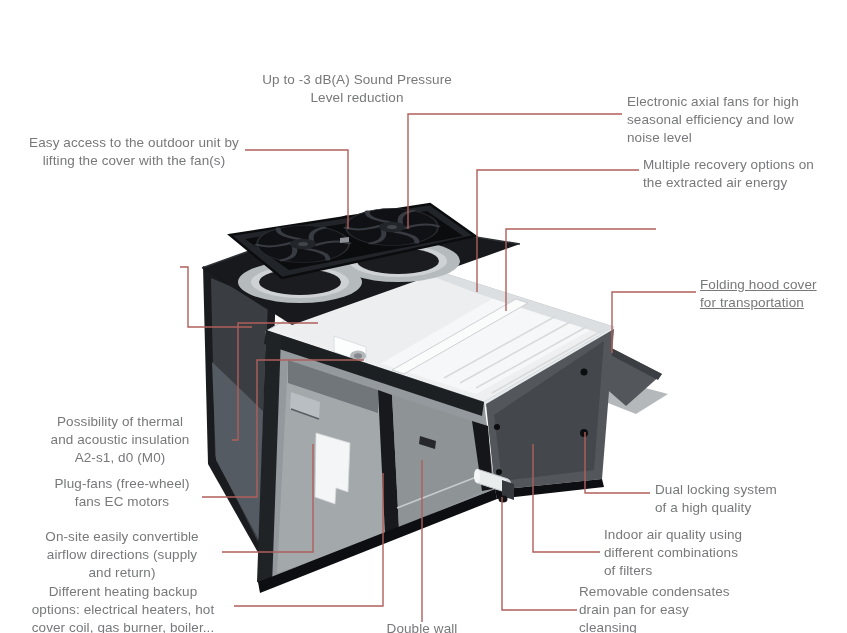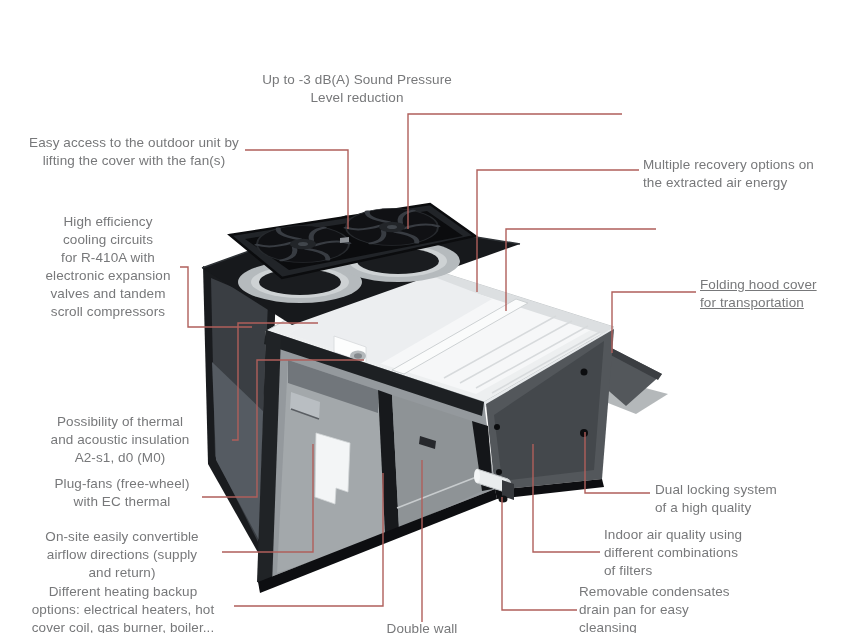--- a/index.html
+++ b/index.html
@@ -156,39 +156,36 @@
       <polyline class="leader" points="650,453 585,453 585,392"></polyline>
       <polyline class="leader" points="600,512 533,512 533,404"></polyline>
       <polyline class="leader" points="577,570 502,570 502,457"></polyline>
     </g>
   </svg>
 
   <div class="lbl c" style="left:237px;top:31px;width:240px;">Up to -3 dB(A) Sound Pressure
 Level reduction</div>
   <div class="lbl c" style="left:14px;top:94px;width:240px;">Easy access to the outdoor unit by
 lifting the cover with the fan(s)</div>
-  <div class="lbl c" style="left:18px;top:173px;width:180px;">High efficiency
-cooling circuits
-for R-410A with
-electronic expansion
-valves and tandem
-scroll compressors</div>
   <div class="lbl c" style="left:10px;top:373px;width:220px;">Possibility of thermal
 and acoustic insulation
 A2-s1, d0 (M0)</div>
   <div class="lbl c" style="left:22px;top:435px;width:200px;">Plug-fans (free-wheel)
-with EC thermal</div>
+fans EC motors</div>
   <div class="lbl c" style="left:22px;top:488px;width:200px;">On-site easily convertible
 airflow directions (supply
 and return)</div>
   <div class="lbl c" style="left:2px;top:543px;width:242px;">Different heating backup
 options: electrical heaters, hot
 cover coil, gas burner, boiler...</div>
   <div class="lbl c" style="left:342px;top:580px;width:160px;">Double wall
 insulated panels</div>
+  <div class="lbl l" style="left:627px;top:53px;width:205px;">Electronic axial fans for high
+seasonal efficiency and low
+noise level</div>
   <div class="lbl l" style="left:643px;top:116px;width:195px;">Multiple recovery options on
 the extracted air energy</div>
   <div class="lbl l" style="left:700px;top:236px;width:145px;text-decoration:underline;">Folding hood cover
 for transportation</div>
   <div class="lbl l" style="left:655px;top:441px;width:175px;">Dual locking system
 of a high quality</div>
   <div class="lbl l" style="left:604px;top:486px;width:175px;">Indoor air quality using
 different combinations
 of filters</div>
   <div class="lbl l" style="left:579px;top:543px;width:195px;">Removable condensates

